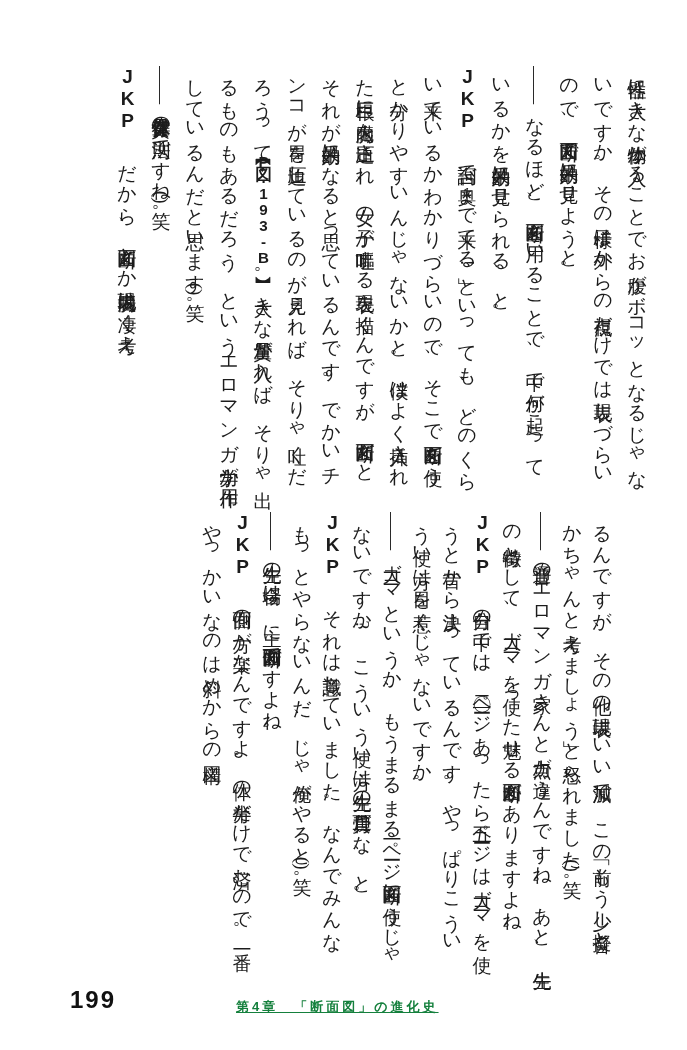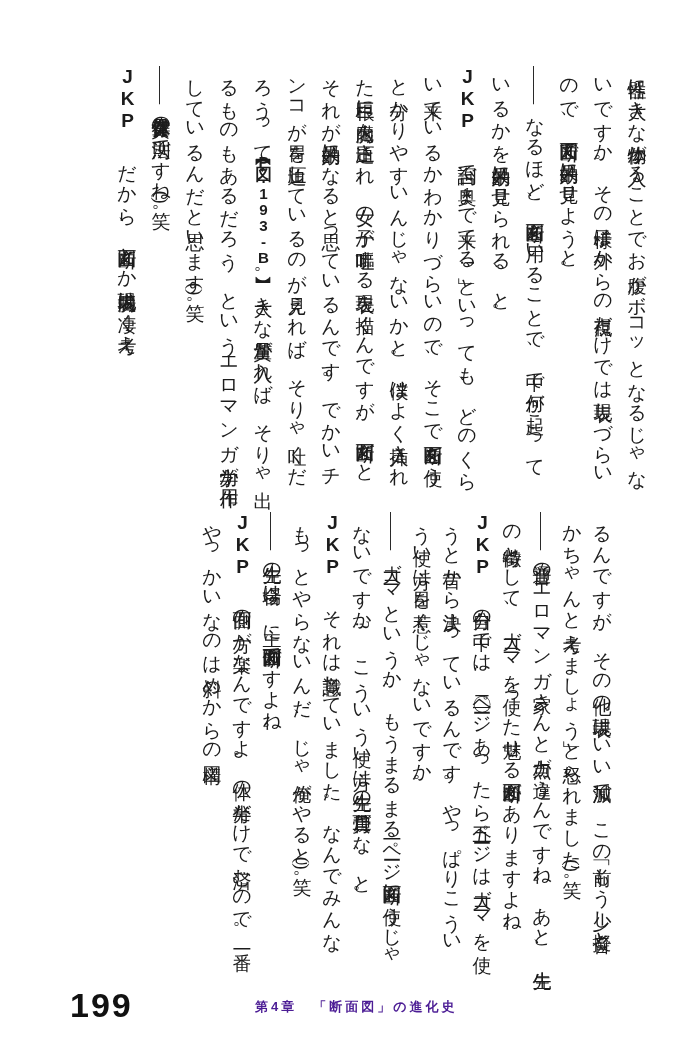--- a/index.html
+++ b/index.html
@@ -59,33 +59,34 @@
     font-size:0.8em;
     text-orientation:upright;
     letter-spacing:-1px;
   }
   #page-number{
     position:absolute;
     left:70px;
     top:986px;
     font-family:"Liberation Sans",sans-serif;
     font-weight:700;
-    font-size:34px;
+    font-size:24px;
     letter-spacing:2px;
     color:#111;
   }
   #chapter-footer{
     position:absolute;
-    left:255px;
+    left:236px;
     top:998px;
     font-family:"Liberation Sans",sans-serif;
     font-weight:700;
     font-size:13px;
     letter-spacing:3px;
-    color:#4c1d95;
+    color:#15803d;
+    text-decoration:underline;
   }
 </style>
 </head>
 <body>
 
 <div class="page">
 
   <div id="block-top" class="vblock">
       <p><span class="seg-normal">性器に大きな物体が入ることでお腹がボコッとなるじゃないですか。その様子は外からの視点だけでは表現しづらいので、断面図で効果的に見せようと。</span></p>
       <p><span class="seg-normal">——なるほど、断面図を用いることで、中で何が起こっているかを効果的に見せられる、と。</span></p>

